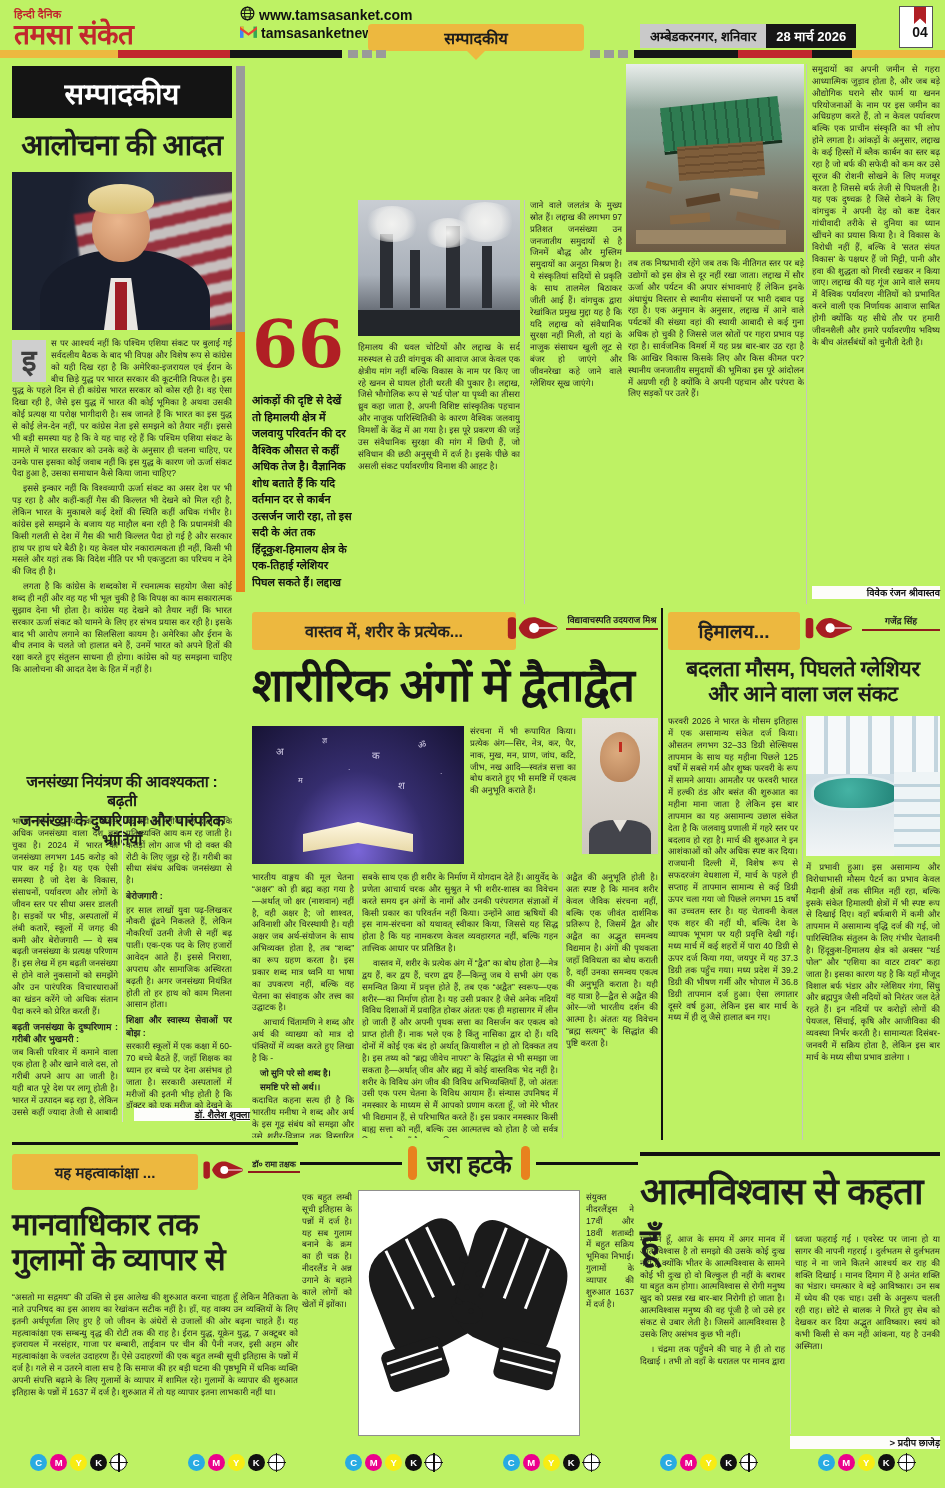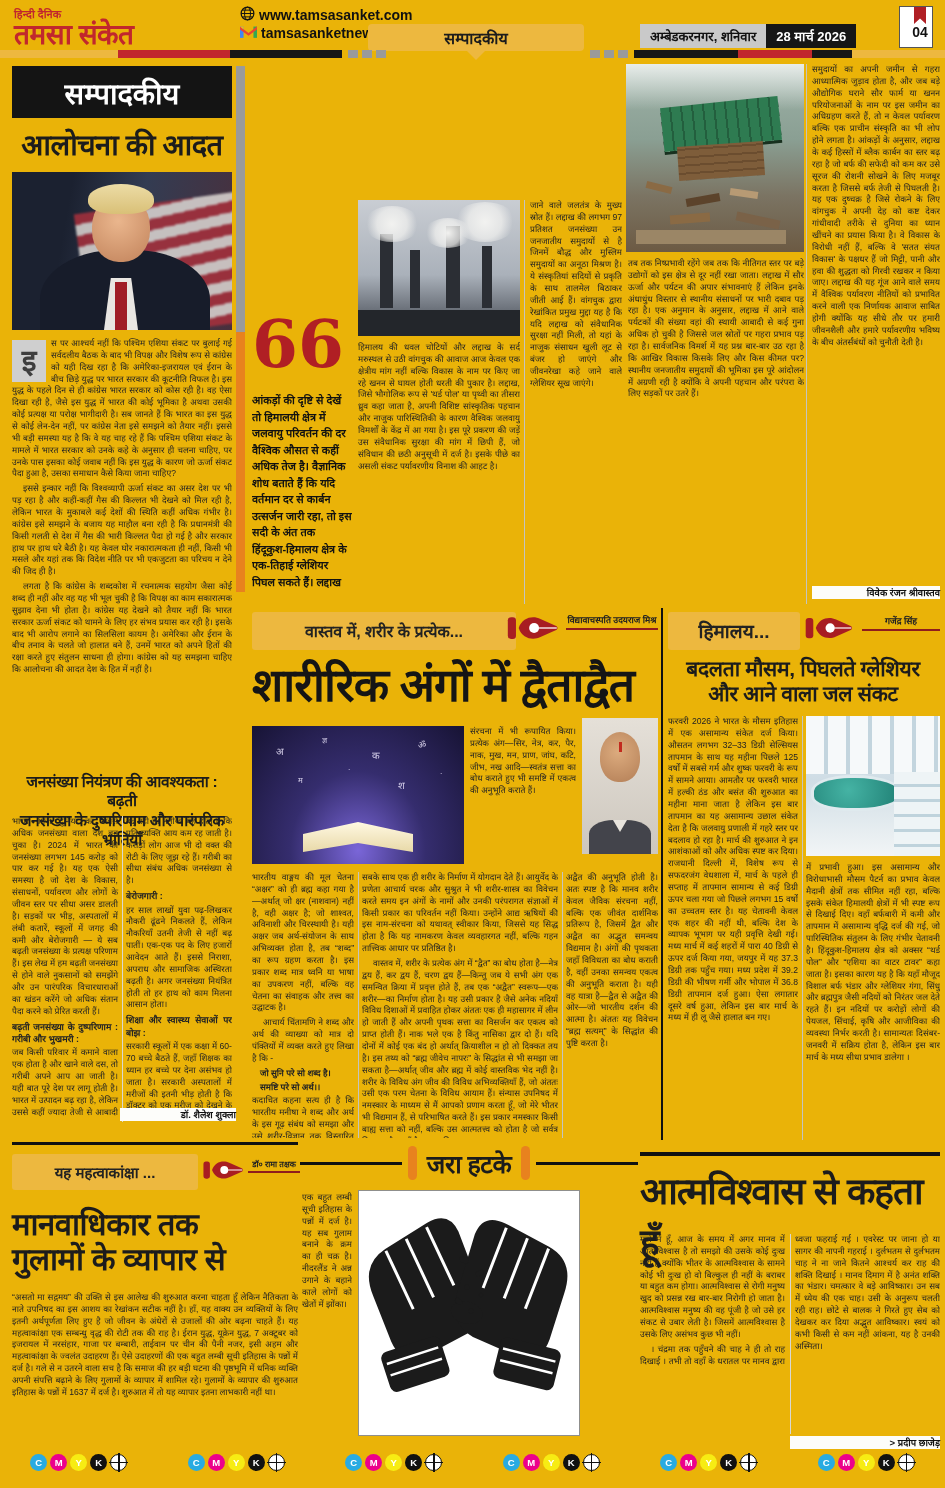--- a/index.html
+++ b/index.html
@@ -1,20 +1,20 @@
 <!DOCTYPE html>
 <html><head>
 <meta charset="utf-8">
 <style>
   * { margin:0; padding:0; box-sizing:border-box; }
   html,body { background:#e9e9e6; }
   body { font-family:"Liberation Sans","DejaVu Sans",sans-serif; }
   #page {
     position:relative; width:945px; height:1488px; margin:0 auto;
-    background:#eab308; color:#1c1c1c; overflow:hidden;
+    background:#bef264; color:#1c1c1c; overflow:hidden;
   }
   .abs { position:absolute; }
   .bodytxt { font-size:8.6px; line-height:1.38; text-align:justify; color:#232323; overflow:hidden; }
   .bodytxt p { margin:0 0 3px; }
   .bodytxt p + p { text-indent:11px; }
   .subhead { font-weight:bold; font-size:9px; margin:2px 0; }
   .ybox { background:#edb83f; border-radius:3px; display:flex; align-items:center; justify-content:center;
           font-weight:800; color:#222; }
   .byline { font-weight:bold; font-size:9.5px; color:#222; border-bottom:2px solid #8f1d1d; padding-bottom:2px; text-align:center; }
   .rule-h { background:#111; }
@@ -227,21 +227,21 @@
   </div>
   <div class="bodytxt twocol abs" style="left:12px;top:816px;width:220px;height:306px;">
     <p>भारत आज दुनिया का सबसे अधिक जनसंख्या वाला देश बन चुका है। 2024 में भारत की जनसंख्या लगभग 145 करोड़ को पार कर गई है। यह एक ऐसी समस्या है जो देश के विकास, संसाधनों, पर्यावरण और लोगों के जीवन स्तर पर सीधा असर डालती है। सड़कों पर भीड़, अस्पतालों में लंबी कतारें, स्कूलों में जगह की कमी और बेरोजगारी — ये सब बढ़ती जनसंख्या के प्रत्यक्ष परिणाम हैं। इस लेख में हम बढ़ती जनसंख्या से होने वाले नुकसानों को समझेंगे और उन पारंपरिक विचारधाराओं का खंडन करेंगे जो अधिक संतान पैदा करने को प्रेरित करती हैं।</p>
     <div class="subhead">बढ़ती जनसंख्या के दुष्परिणाम : गरीबी और भुखमरी :</div>
     <p>जब किसी परिवार में कमाने वाला एक होता है और खाने वाले दस, तो गरीबी अपने आप आ जाती है। यही बात पूरे देश पर लागू होती है। भारत में उत्पादन बढ़ रहा है, लेकिन उससे कहीं ज्यादा तेजी से आबादी बढ़ रही है। नतीजा यह होता है कि प्रति व्यक्ति आय कम रह जाती है। करोड़ों लोग आज भी दो वक्त की रोटी के लिए जूझ रहे हैं। गरीबी का सीधा संबंध अधिक जनसंख्या से है।</p>
     <div class="subhead">बेरोजगारी :</div>
     <p>हर साल लाखों युवा पढ़-लिखकर नौकरी ढूंढने निकलते हैं, लेकिन नौकरियाँ उतनी तेजी से नहीं बढ़ पातीं। एक-एक पद के लिए हजारों आवेदन आते हैं। इससे निराशा, अपराध और सामाजिक अस्थिरता बढ़ती है। अगर जनसंख्या नियंत्रित होती तो हर हाथ को काम मिलना आसान होता।</p>
     <div class="subhead">शिक्षा और स्वास्थ्य सेवाओं पर बोझ :</div>
     <p>सरकारी स्कूलों में एक कक्षा में 60-70 बच्चे बैठते हैं, जहाँ शिक्षक का ध्यान हर बच्चे पर देना असंभव हो जाता है। सरकारी अस्पतालों में मरीजों की इतनी भीड़ होती है कि डॉक्टर को एक मरीज को देखने के लिए मुश्किल से दो मिनट मिलते हैं। बढ़ती आबादी के कारण सरकार चाहकर भी हर व्यक्ति तक अच्छी शिक्षा और स्वास्थ्य सुविधा नहीं पहुँचा पाती।</p>
   </div>
-  <div class="author-sig abs" style="left:120px;top:1108px;width:116px;">डॉ. शैलेश शुक्ला</div>
+  <div class="author-sig abs" style="left:134px;top:1108px;width:116px;text-decoration:underline;">डॉ. शैलेश शुक्ला</div>
 
 
   <div class="photo slide" style="left:626px;top:64px;width:178px;height:188px;">
     <div class="mist"></div>
       <div class="roof"></div>
       <div class="wall"></div>
     <div class="deb" style="left:20px;top:120px;width:26px;height:7px;transform:rotate(14deg);"></div>
     <div class="deb" style="left:60px;top:132px;width:34px;height:8px;transform:rotate(-10deg);background:#5c432b;"></div>
     <div class="deb" style="left:104px;top:126px;width:28px;height:7px;transform:rotate(8deg);background:#b79a74;"></div>
     <div class="deb" style="left:44px;top:150px;width:40px;height:9px;transform:rotate(-4deg);"></div>
@@ -399,20 +399,21 @@
 
       <rect x="100" y="66" width="10" height="6" rx="3" fill="#1b1b1b" transform="rotate(24 105 69)"></rect>
       <rect x="116" y="80" width="9" height="5" rx="2.5" fill="#1b1b1b" transform="rotate(-30 120 82)"></rect>
       <circle cx="108" cy="96" r="2.6" fill="#1b1b1b"></circle>
       <circle cx="122" cy="104" r="2.2" fill="#1b1b1b"></circle>
       <rect x="96" y="108" width="8" height="5" rx="2.5" fill="#1b1b1b" transform="rotate(40 100 110)"></rect>
       <circle cx="112" cy="120" r="2.4" fill="#1b1b1b"></circle>
     </svg>
   </div>
 
+  <div class="bodytxt abs" style="left:586px;top:1192px;width:48px;height:258px;">संयुक्त नीदरलैंड्स ने 17वीं और 18वीं शताब्दी में बहुत सक्रिय भूमिका निभाई। गुलामों के व्यापार की शुरुआत 1637 में दर्ज है।</div>
 
   <div class="rule-h abs" style="left:640px;top:1152px;width:300px;height:4px;"></div>
   <div class="conf-headline abs" style="left:640px;top:1164px;width:300px;">आत्मविश्वास से कहता हूँ</div>
 
   <div class="bodytxt abs" style="left:640px;top:1234px;width:300px;height:200px;column-count:2;column-gap:10px;column-rule:1px solid #d8d8d4;">
     <p>मजे में हूँ, आज के समय में अगर मानव में आत्मविश्वास है तो समझो की उसके कोई दुःख नहीं हैं क्योंकि भीतर के आत्मविश्वास के सामने कोई भी दुःख हो वो बिल्कुल ही नहीं के बराबर या बहुत कम होगा। आत्मविश्वास से रोगी मनुष्य खुद को प्रसन्न रख बार-बार निरोगी हो जाता है। आत्मविश्वास मनुष्य की वह पूंजी है जो उसे हर संकट से उबार लेती है। जिसमें आत्मविश्वास है उसके लिए असंभव कुछ भी नहीं।</p>
     <p>। चंद्रमा तक पहुँचने की चाह ने ही तो राह दिखाई । तभी तो वहाँ के धरातल पर मानव द्वारा ध्वजा फहराई गई । एवरेस्ट पर जाना हो या सागर की नापनी गहराई । दुर्लभतम से दुर्लभतम चाह ने ना जाने कितने आश्चर्य कर राह की शक्ति दिखाई । मानव दिमाग में है अनंत शक्ति का भंडार। चमत्कार वे बड़े आविष्कार। उन सब में ध्येय की एक चाह। उसी के अनुरूप चलती रही राह। छोटे से बालक ने गिरते हुए सेब को देखकर कर दिया अद्भुत आविष्कार। स्वयं को कभी किसी से कम नहीं आंकना, यह है उनकी अस्मिता।</p>
   </div>
   <div class="author-sig abs" style="left:790px;top:1436px;width:150px;">&gt; प्रदीप छाजेड़</div>
 

